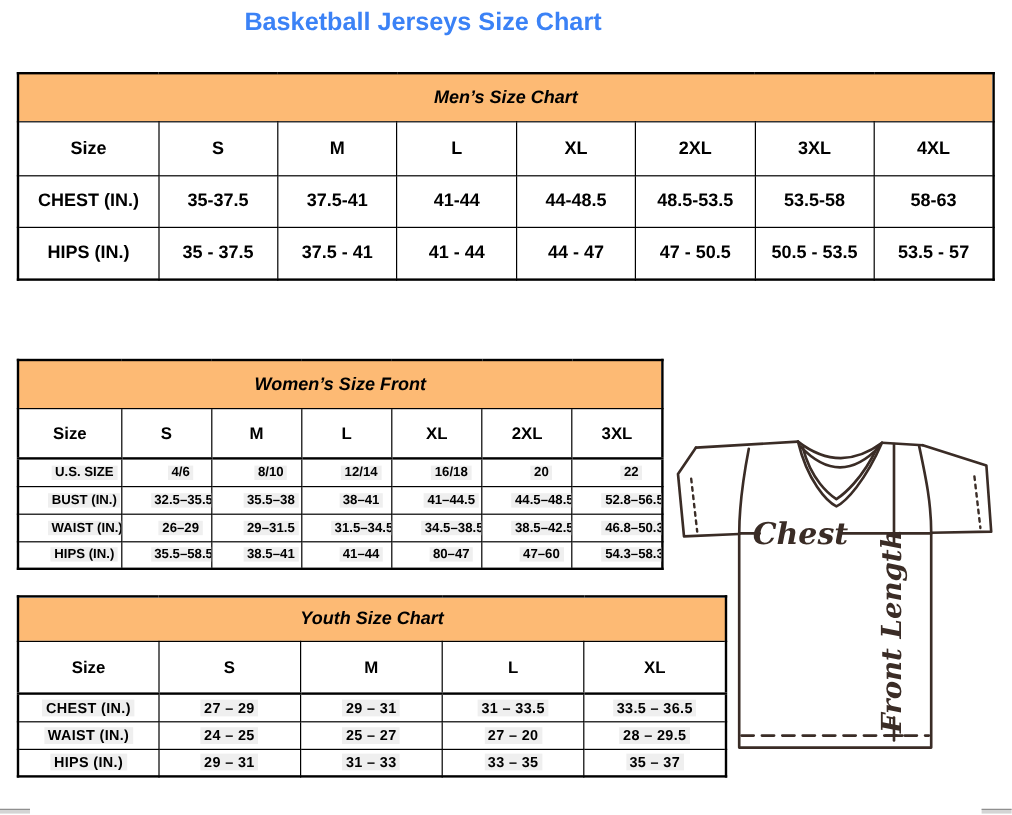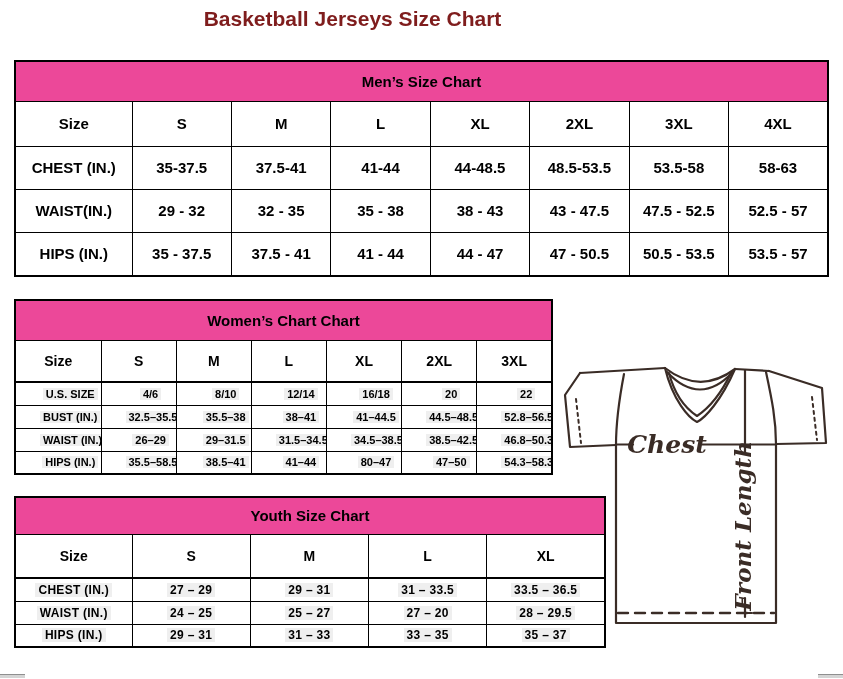--- a/index.html
+++ b/index.html
@@ -3,31 +3,31 @@
 <meta charset="utf-8">
 <style>
   * { margin:0; padding:0; box-sizing:border-box; }
   html,body { background:#ffffff; }
   body {
     width:843px; height:679px; position:relative; overflow:hidden;
     font-family:"Liberation Sans", sans-serif; color:#000;
   }
   .page-title {
     position:absolute; top:7px; left:0; width:705px;
-    text-align:center; font-size:21px; font-weight:bold; color:#7f1d1d;
+    text-align:center; font-size:21px; font-weight:bold; color:#3b82f6;
   }
   table {
     position:absolute; border-collapse:collapse; table-layout:fixed;
     background:#fff; border:2px solid #000;
   }
   td, th {
     border:1px solid #000; text-align:center; vertical-align:middle;
     font-weight:bold; color:#000; padding:0; overflow:hidden; white-space:nowrap;
   }
-  tr.band th { background:#ec4899; font-size:15px; }
+  tr.band th { background:#fdba74; font-size:15px;font-style:italic; }
   
   #men-table { left:14px; top:60px; width:815px; }
   #men-table col.label-col { width:117px; }
   #men-table tr.band th { height:40px; }
   #men-table tr.size-row td { height:45px; font-size:15px; }
   #men-table tr.data-row td { height:43px; font-size:15px; }
   #men-table tr.last-row td { height:44px; }
   
   #women-table { left:14px; top:299px; width:539px; }
   #women-table col.label-col { width:86px; }
@@ -81,51 +81,41 @@
   <tr class="data-row">
     <td>CHEST (IN.)</td>
     <td>35-37.5</td>
     <td>37.5-41</td>
     <td>41-44</td>
     <td>44-48.5</td>
     <td>48.5-53.5</td>
     <td>53.5-58</td>
     <td>58-63</td>
   </tr>
-  <tr class="data-row">
-    <td>WAIST(IN.)</td>
-    <td>29 - 32</td>
-    <td>32 - 35</td>
-    <td>35 - 38</td>
-    <td>38 - 43</td>
-    <td>43 - 47.5</td>
-    <td>47.5 - 52.5</td>
-    <td>52.5 - 57</td>
-  </tr>
   <tr class="data-row last-row">
     <td>HIPS (IN.)</td>
     <td>35 - 37.5</td>
     <td>37.5 - 41</td>
     <td>41 - 44</td>
     <td>44 - 47</td>
     <td>47 - 50.5</td>
     <td>50.5 - 53.5</td>
     <td>53.5 - 57</td>
   </tr>
   </tbody>
 </table>
 
 <table id="women-table">
   <colgroup>
       <col class="label-col">
       <col span="6">
     </colgroup>
   <tbody>
   <tr class="band">
-    <th colspan="7">Women’s Chart Chart</th>
+    <th colspan="7">Women’s Size Front</th>
   </tr>
   <tr class="size-row">
     <td>Size</td>
     <td>S</td>
     <td>M</td>
     <td>L</td>
     <td>XL</td>
     <td>2XL</td>
     <td>3XL</td>
   </tr>
@@ -155,21 +145,21 @@
     <td><span class="hl">34.5–38.5</span></td>
     <td><span class="hl">38.5–42.5</span></td>
     <td><span class="hl">46.8–50.3</span></td>
   </tr>
   <tr class="data-row">
     <td><span class="hl">HIPS (IN.)</span></td>
     <td><span class="hl">35.5–58.5</span></td>
     <td><span class="hl">38.5–41</span></td>
     <td><span class="hl">41–44</span></td>
     <td><span class="hl">80–47</span></td>
-    <td><span class="hl">47–50</span></td>
+    <td><span class="hl">47–60</span></td>
     <td><span class="hl">54.3–58.3</span></td>
   </tr>
   </tbody>
 </table>
 
 <table id="youth-table">
   <colgroup>
       <col class="label-col">
       <col span="4">
     </colgroup>

